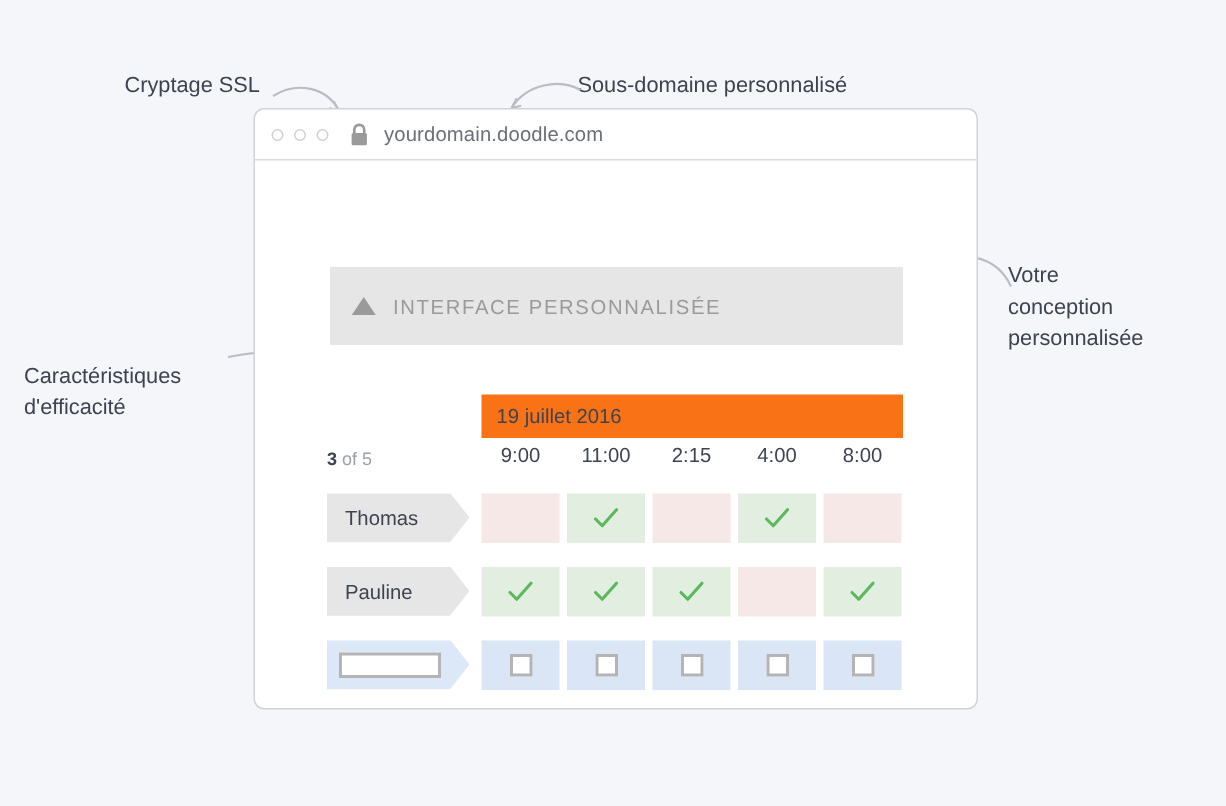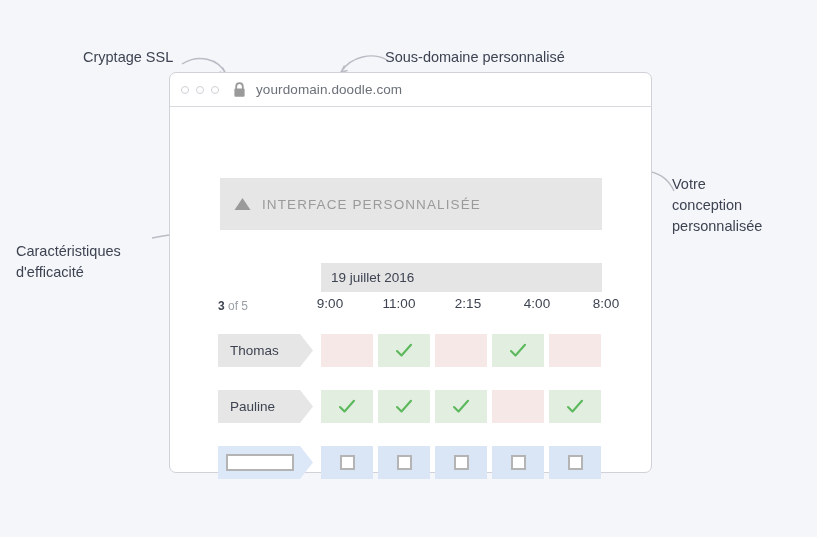--- a/index.html
+++ b/index.html
@@ -123,21 +123,21 @@
     position: absolute;
     left: 48px;
     top: 156px;
   }
   #date-header {
     position: absolute;
     left: 103px;
     top: 0px;
     width: 281px;
     height: 29px;
-    background: #e5e5e5;
+    background: #f97316;
     display: flex;
     align-items: center;
     padding-left: 10px;
     box-sizing: border-box;
     font-size: 13.5px;
     color: #3d4351;
   }
   #count-label {
     position: absolute;
     left: 0px;
@@ -145,41 +145,40 @@
     font-size: 12px;
     color: #9aa0a8;
     white-space: nowrap;
   }
   #count-label .count-num {
     font-weight: bold;
     color: #3d4351;
   }
   #time-row {
     position: absolute;
-    left: 86px;
+    left: 103px;
     top: 33px;
     display: flex;
-    gap: 12px;
   }
   .time-cell {
     width: 52px;
     margin-right: 5px;
     text-align: center;
     font-size: 13.5px;
     color: #3d4351;
   }
   #rows {
     position: absolute;
     left: 0px;
     top: 60px;
   }
   .poll-row {
     display: flex;
-    align-items: flex-end;
-    margin-bottom: 12px;
+    align-items: center;
+    margin-bottom: 5px;
     height: 44px;
   }
   .name-tag {
     width: 95px;
     height: 33px;
     position: relative;
     display: flex;
     align-items: center;
     box-sizing: border-box;
   }

